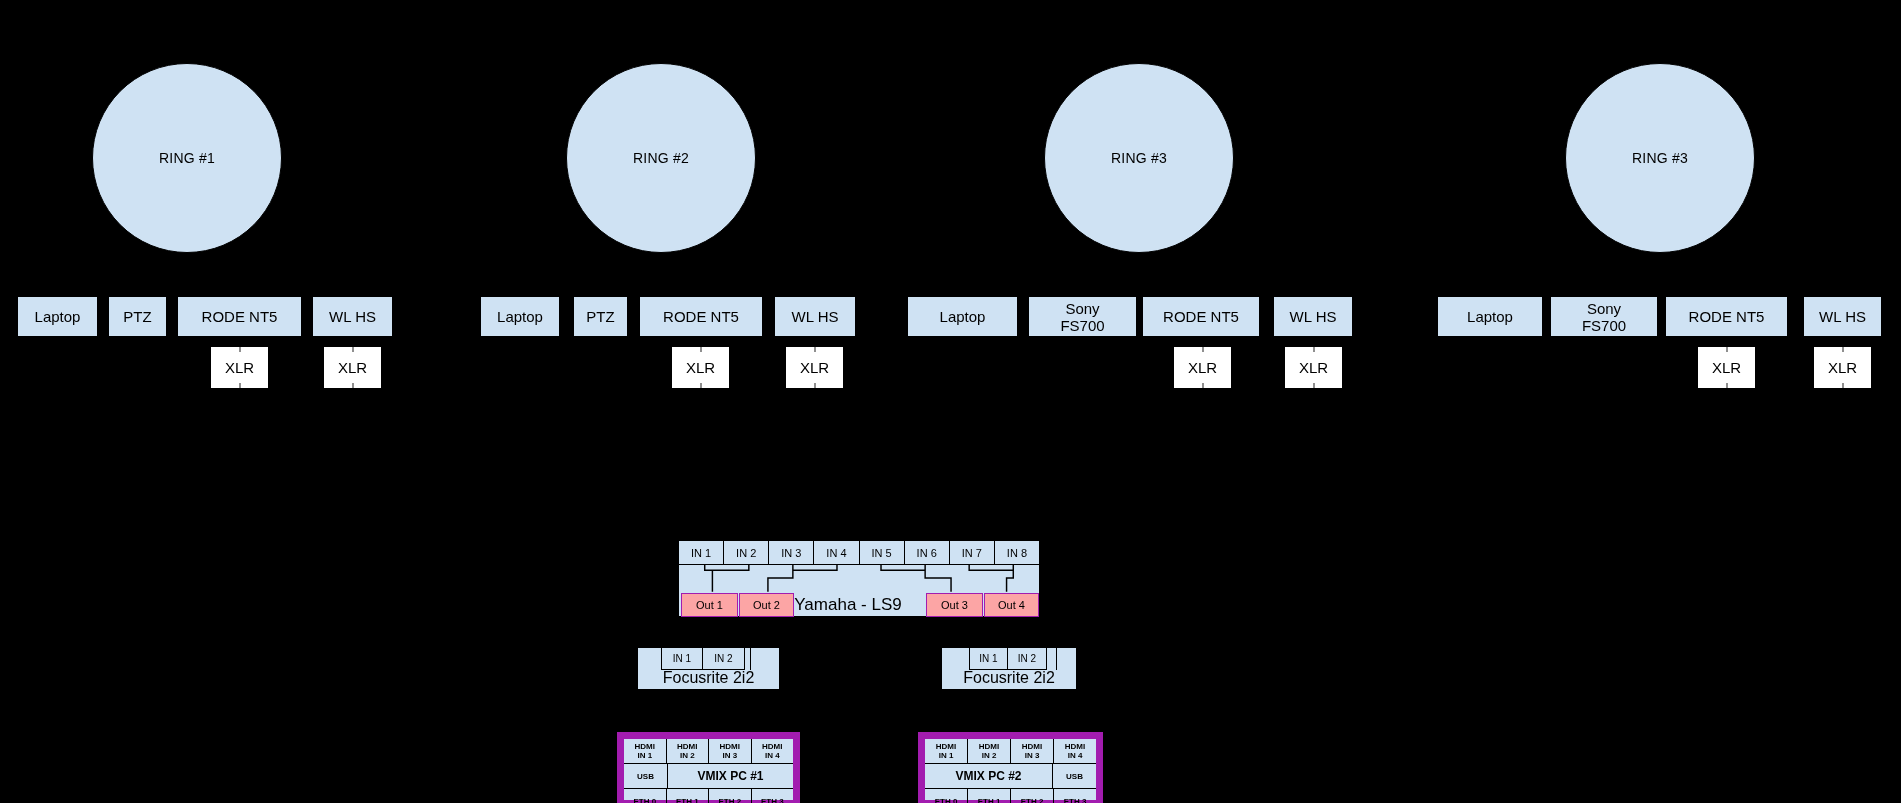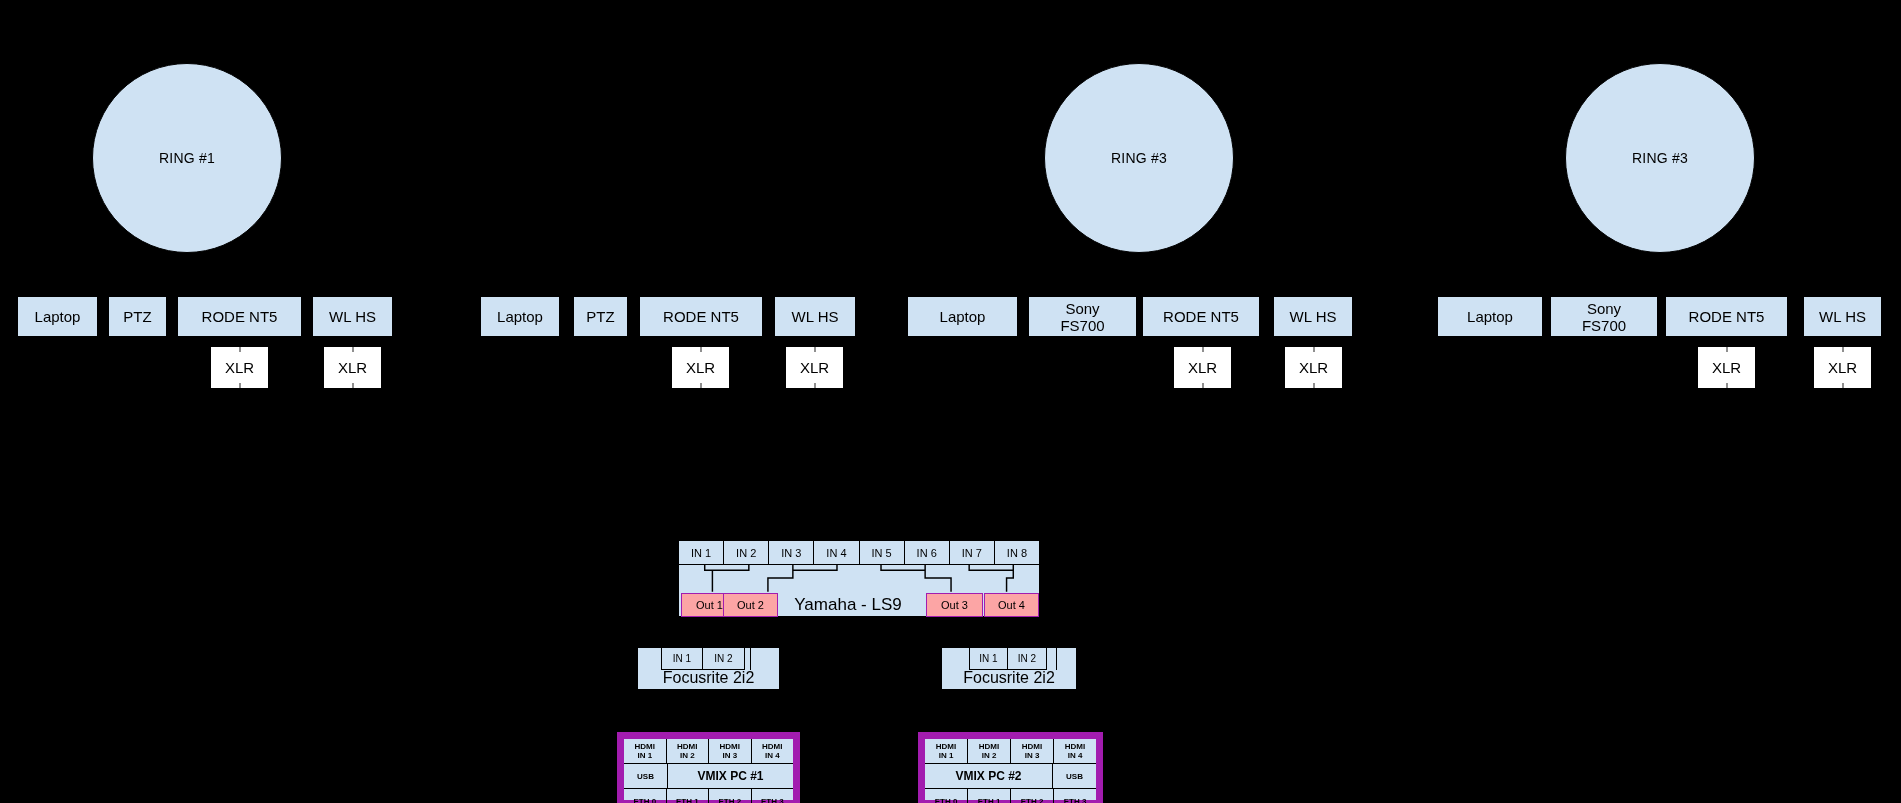--- a/index.html
+++ b/index.html
@@ -95,20 +95,23 @@
     flex:1;display:flex;align-items:center;justify-content:center;font-size:12px;
   }
 </style>
 </head>
 <body>
 
 <div class="canvas">
 
   <div class="ring" style="left:92px">
     <span class="ring-label">RING #1</span>
+  </div>
+  <div class="ring" style="left:566px">
+    <span class="ring-label">RING #2</span>
   </div>
   <div class="ring" style="left:1044px">
     <span class="ring-label">RING #3</span>
   </div>
   <div class="ring" style="left:1565px">
     <span class="ring-label">RING #3</span>
   </div>
 
   <div class="bluebox" style="left:17px;width:81px">Laptop</div>
   <div class="bluebox" style="left:108px;width:59px">PTZ</div>
@@ -153,21 +156,21 @@
       <div class="port">IN 7</div>
       <div class="port">IN 8</div>
     </div>
     <svg class="mixer-routing" viewBox="0 0 362 77">
       <path d="M22.6 24 V30 H67.9 V24 M30.5 30 V52" stroke="#000" stroke-width="1.5" fill="none"></path>
       <path d="M113.1 24 V30 H158.4 V24 M113.1 30 V38 H87.5 V52" stroke="#000" stroke-width="1.5" fill="none"></path>
       <path d="M203.6 24 V30 H248.9 V24 M248.9 30 V38 H275.5 V52" stroke="#000" stroke-width="1.5" fill="none"></path>
       <path d="M294.1 24 V30 H339.4 V24 M339.4 30 V38 H332.5 V52" stroke="#000" stroke-width="1.5" fill="none"></path>
     </svg>
     <div class="out-port" style="left:2px;width:57px">Out 1</div>
-    <div class="out-port" style="left:44px;width:55px">Out 2</div>
+    <div class="out-port" style="left:60px;width:55px">Out 2</div>
     <div class="out-port" style="left:247px;width:57px">Out 3</div>
     <div class="out-port" style="left:305px;width:55px">Out 4</div>
     <div class="mixer-title">Yamaha - LS9</div>
   </div>
 
   <div class="foc" style="left:637px;width:143px">
     <div class="foc-in" style="left:23px;width:42px">IN 1</div>
     <div class="foc-in" style="left:64px;width:43px">IN 2</div>
     <div class="foc-line" style="left:112px"></div>
     <div class="foc-title">Focusrite 2i2</div>

